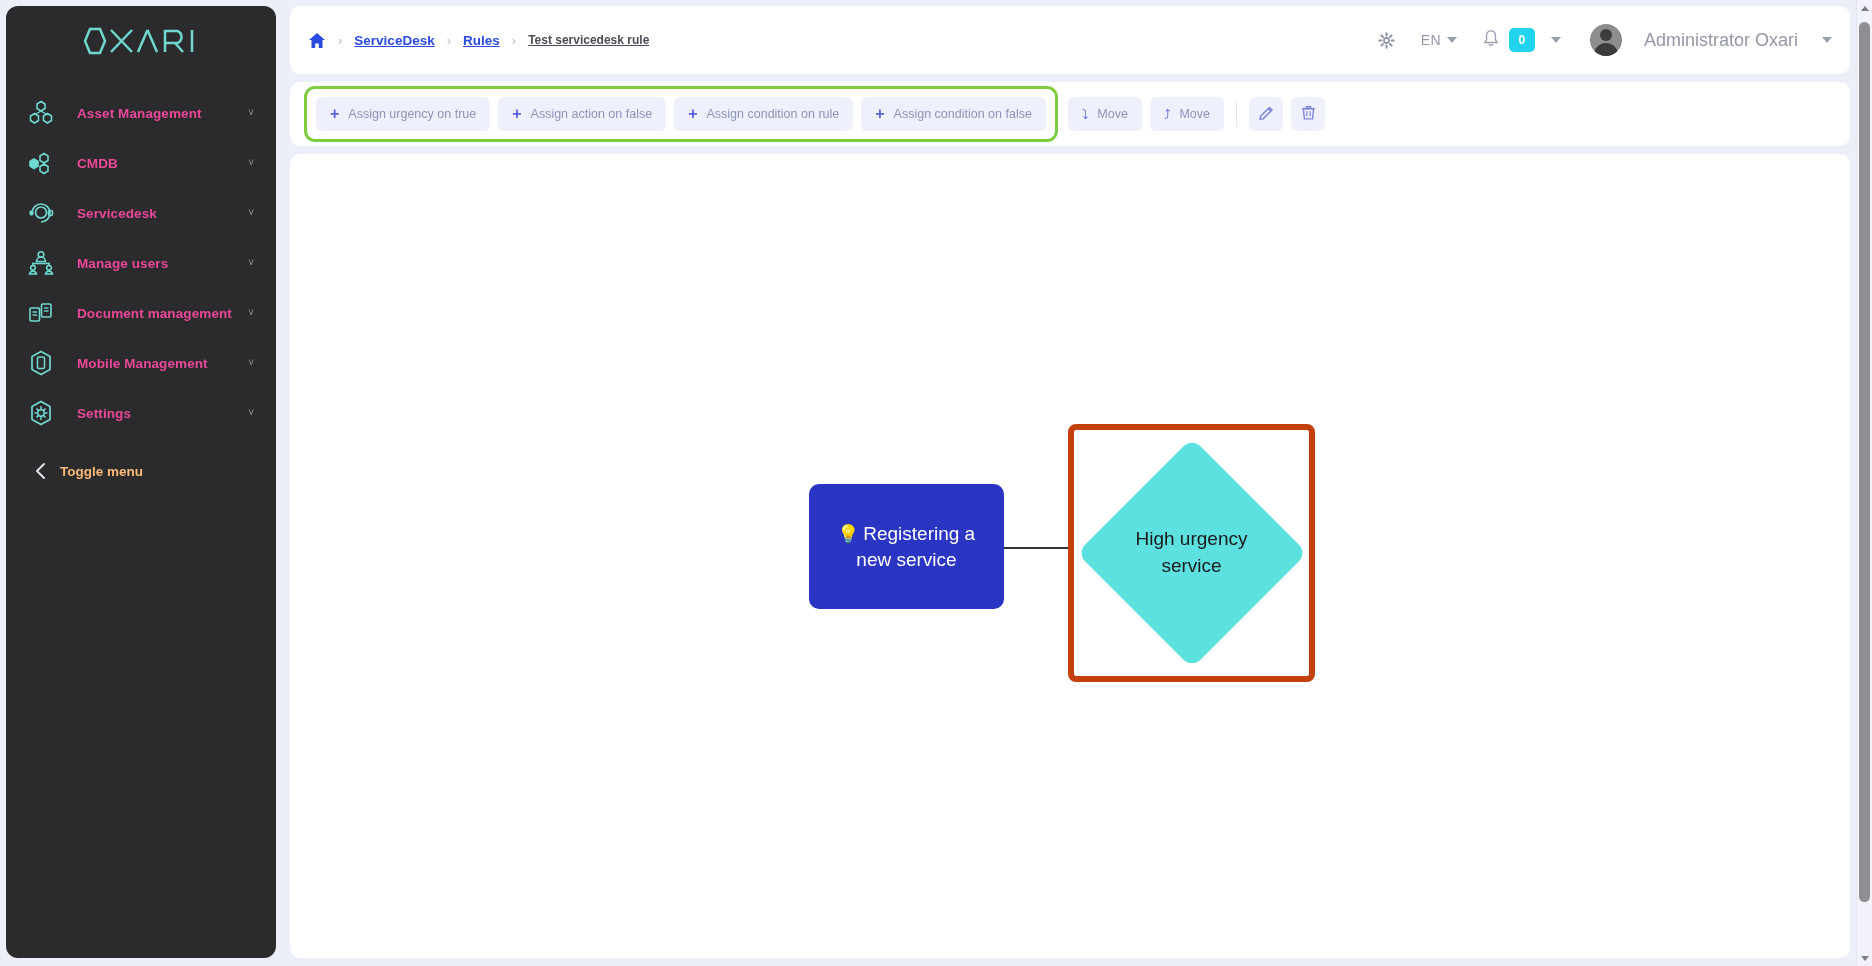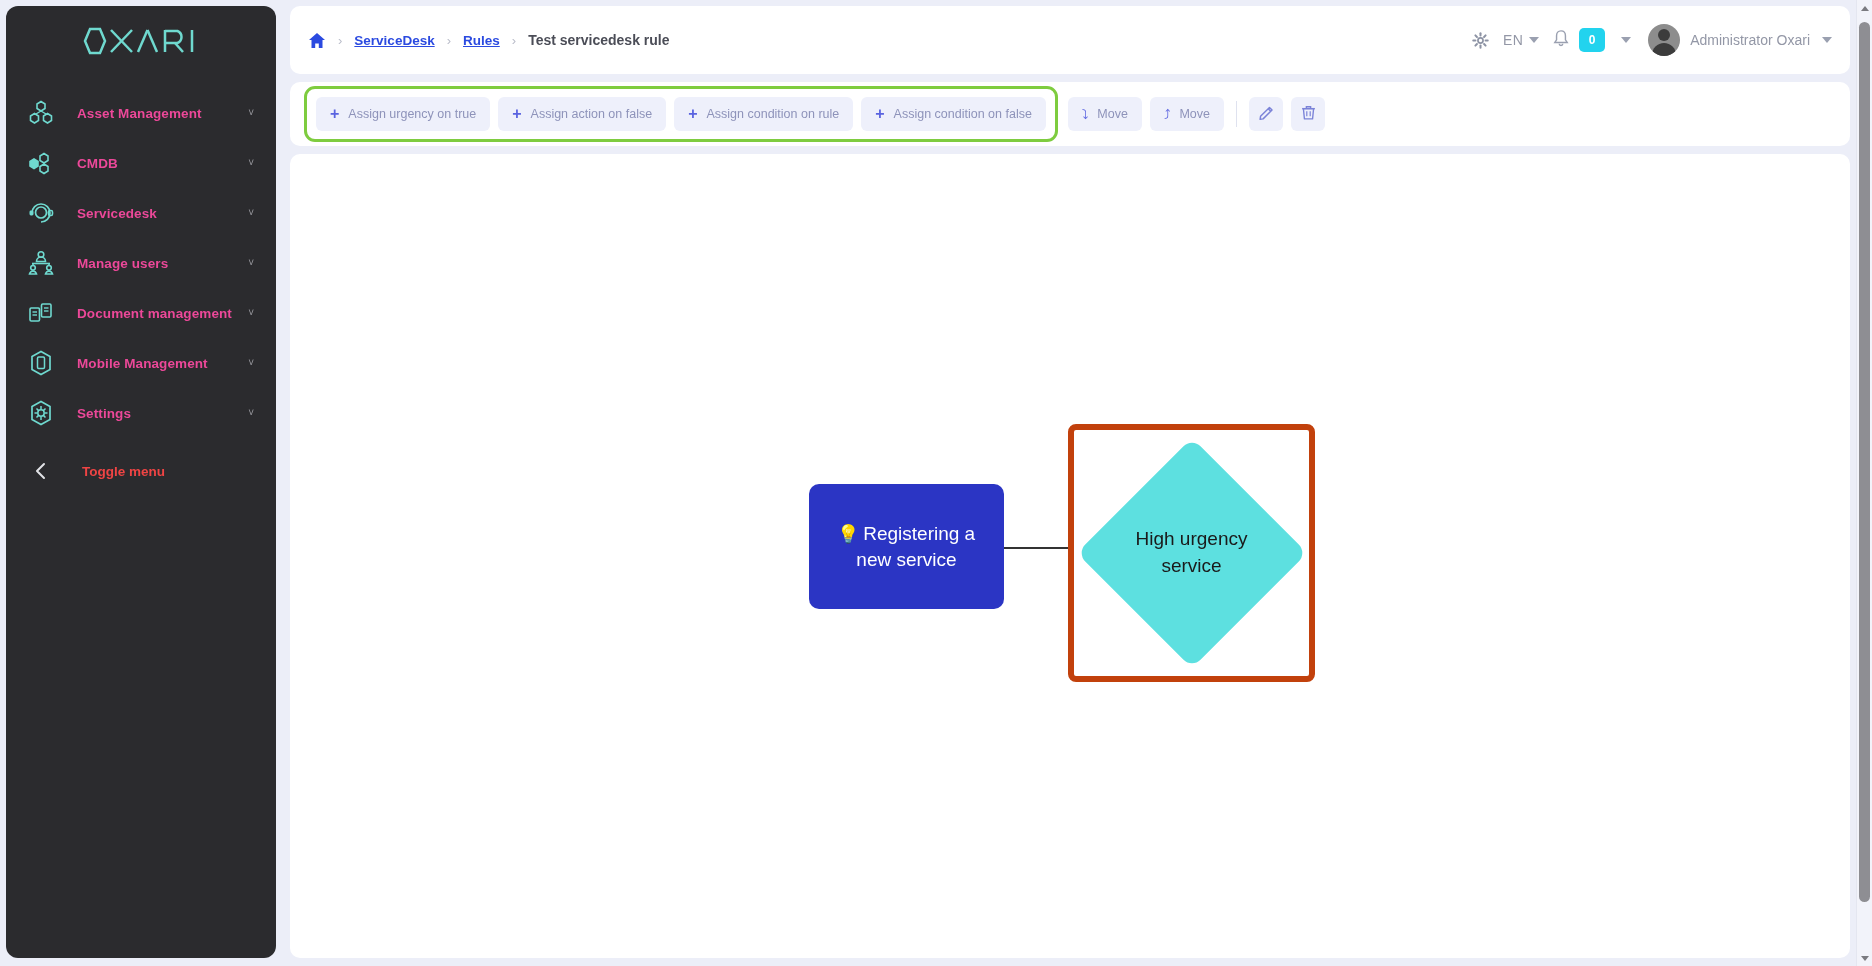--- a/index.html
+++ b/index.html
@@ -54,21 +54,21 @@
     display: flex; align-items: center;
     height: 50px; padding: 0 18px;
     margin-top: 8px; cursor: pointer;
   }
   .toggle-icon {
     width: 34px; min-width: 34px;
     display: flex; align-items: center; justify-content: center;
     color: #d8d9dc; font-size: 17px;
   }
   .toggle-label {
-    margin-left: 24px; font-size: 13.5px; font-weight: bold; color: #ef4444;
+    margin-left: 2px; font-size: 13.5px; font-weight: bold; color: #fdba74;
   }
 
   
   .main {
     flex: 1; min-width: 0;
     display: flex; flex-direction: column;
     padding: 6px 22px 8px 14px;
     gap: 8px;
     position: relative;
   }
@@ -83,25 +83,25 @@
     flex-shrink: 0;
   }
   .breadcrumb { display: flex; align-items: center; gap: 12px; font-size: 13.5px; }
   .home-icon { color: #2b4ae0; display: flex; align-items: center; }
   .bc-sep { color: #b9bcc9; font-size: 13px; }
   .bc-link {
     color: #2b4ae0; font-weight: bold; text-decoration: underline;
     cursor: pointer; font-size: 13.5px;
   }
   .bc-current {
-    color: #4b4d57; font-weight: bold; 
-    font-size: 14px;
+    color: #4b4d57; font-weight: bold; text-decoration: underline;
+    font-size: 12px;
   }
   .header-right {
-    margin-left: auto; display: flex; align-items: center; gap: 0;
+    margin-left: auto; display: flex; align-items: center; gap: 12px;
   }
   .hdr-btn {
     display: flex; align-items: center; gap: 6px;
     padding: 4px 7px; cursor: pointer; color: #9397a6;
   }
   .lang-txt { font-size: 14px; color: #9397a6; letter-spacing: .4px; }
   .caret-dn {
     width: 0; height: 0;
     border-left: 5px solid transparent; border-right: 5px solid transparent;
     border-top: 6px solid #9aa0b0;
@@ -122,21 +122,21 @@
   .avatar::before {
     content: ""; position: absolute;
     width: 12px; height: 12px; border-radius: 50%;
     background: #3c3c3c; left: 10px; top: 5px;
   }
   .avatar::after {
     content: ""; position: absolute;
     width: 24px; height: 16px; border-radius: 12px 12px 0 0;
     background: #3c3c3c; left: 4px; top: 19px;
   }
-  .user-name { font-size: 14px; color: #9397a6; margin-left: 10px; }
+  .user-name { font-size: 18px; color: #9397a6; margin-left: 10px; }
 
   
   .toolbar-card {
     background: #fff; border-radius: 10px;
     height: 64px; flex-shrink: 0;
     display: flex; align-items: center;
     padding: 0 14px;
     position: relative;
   }
   .green-group {

